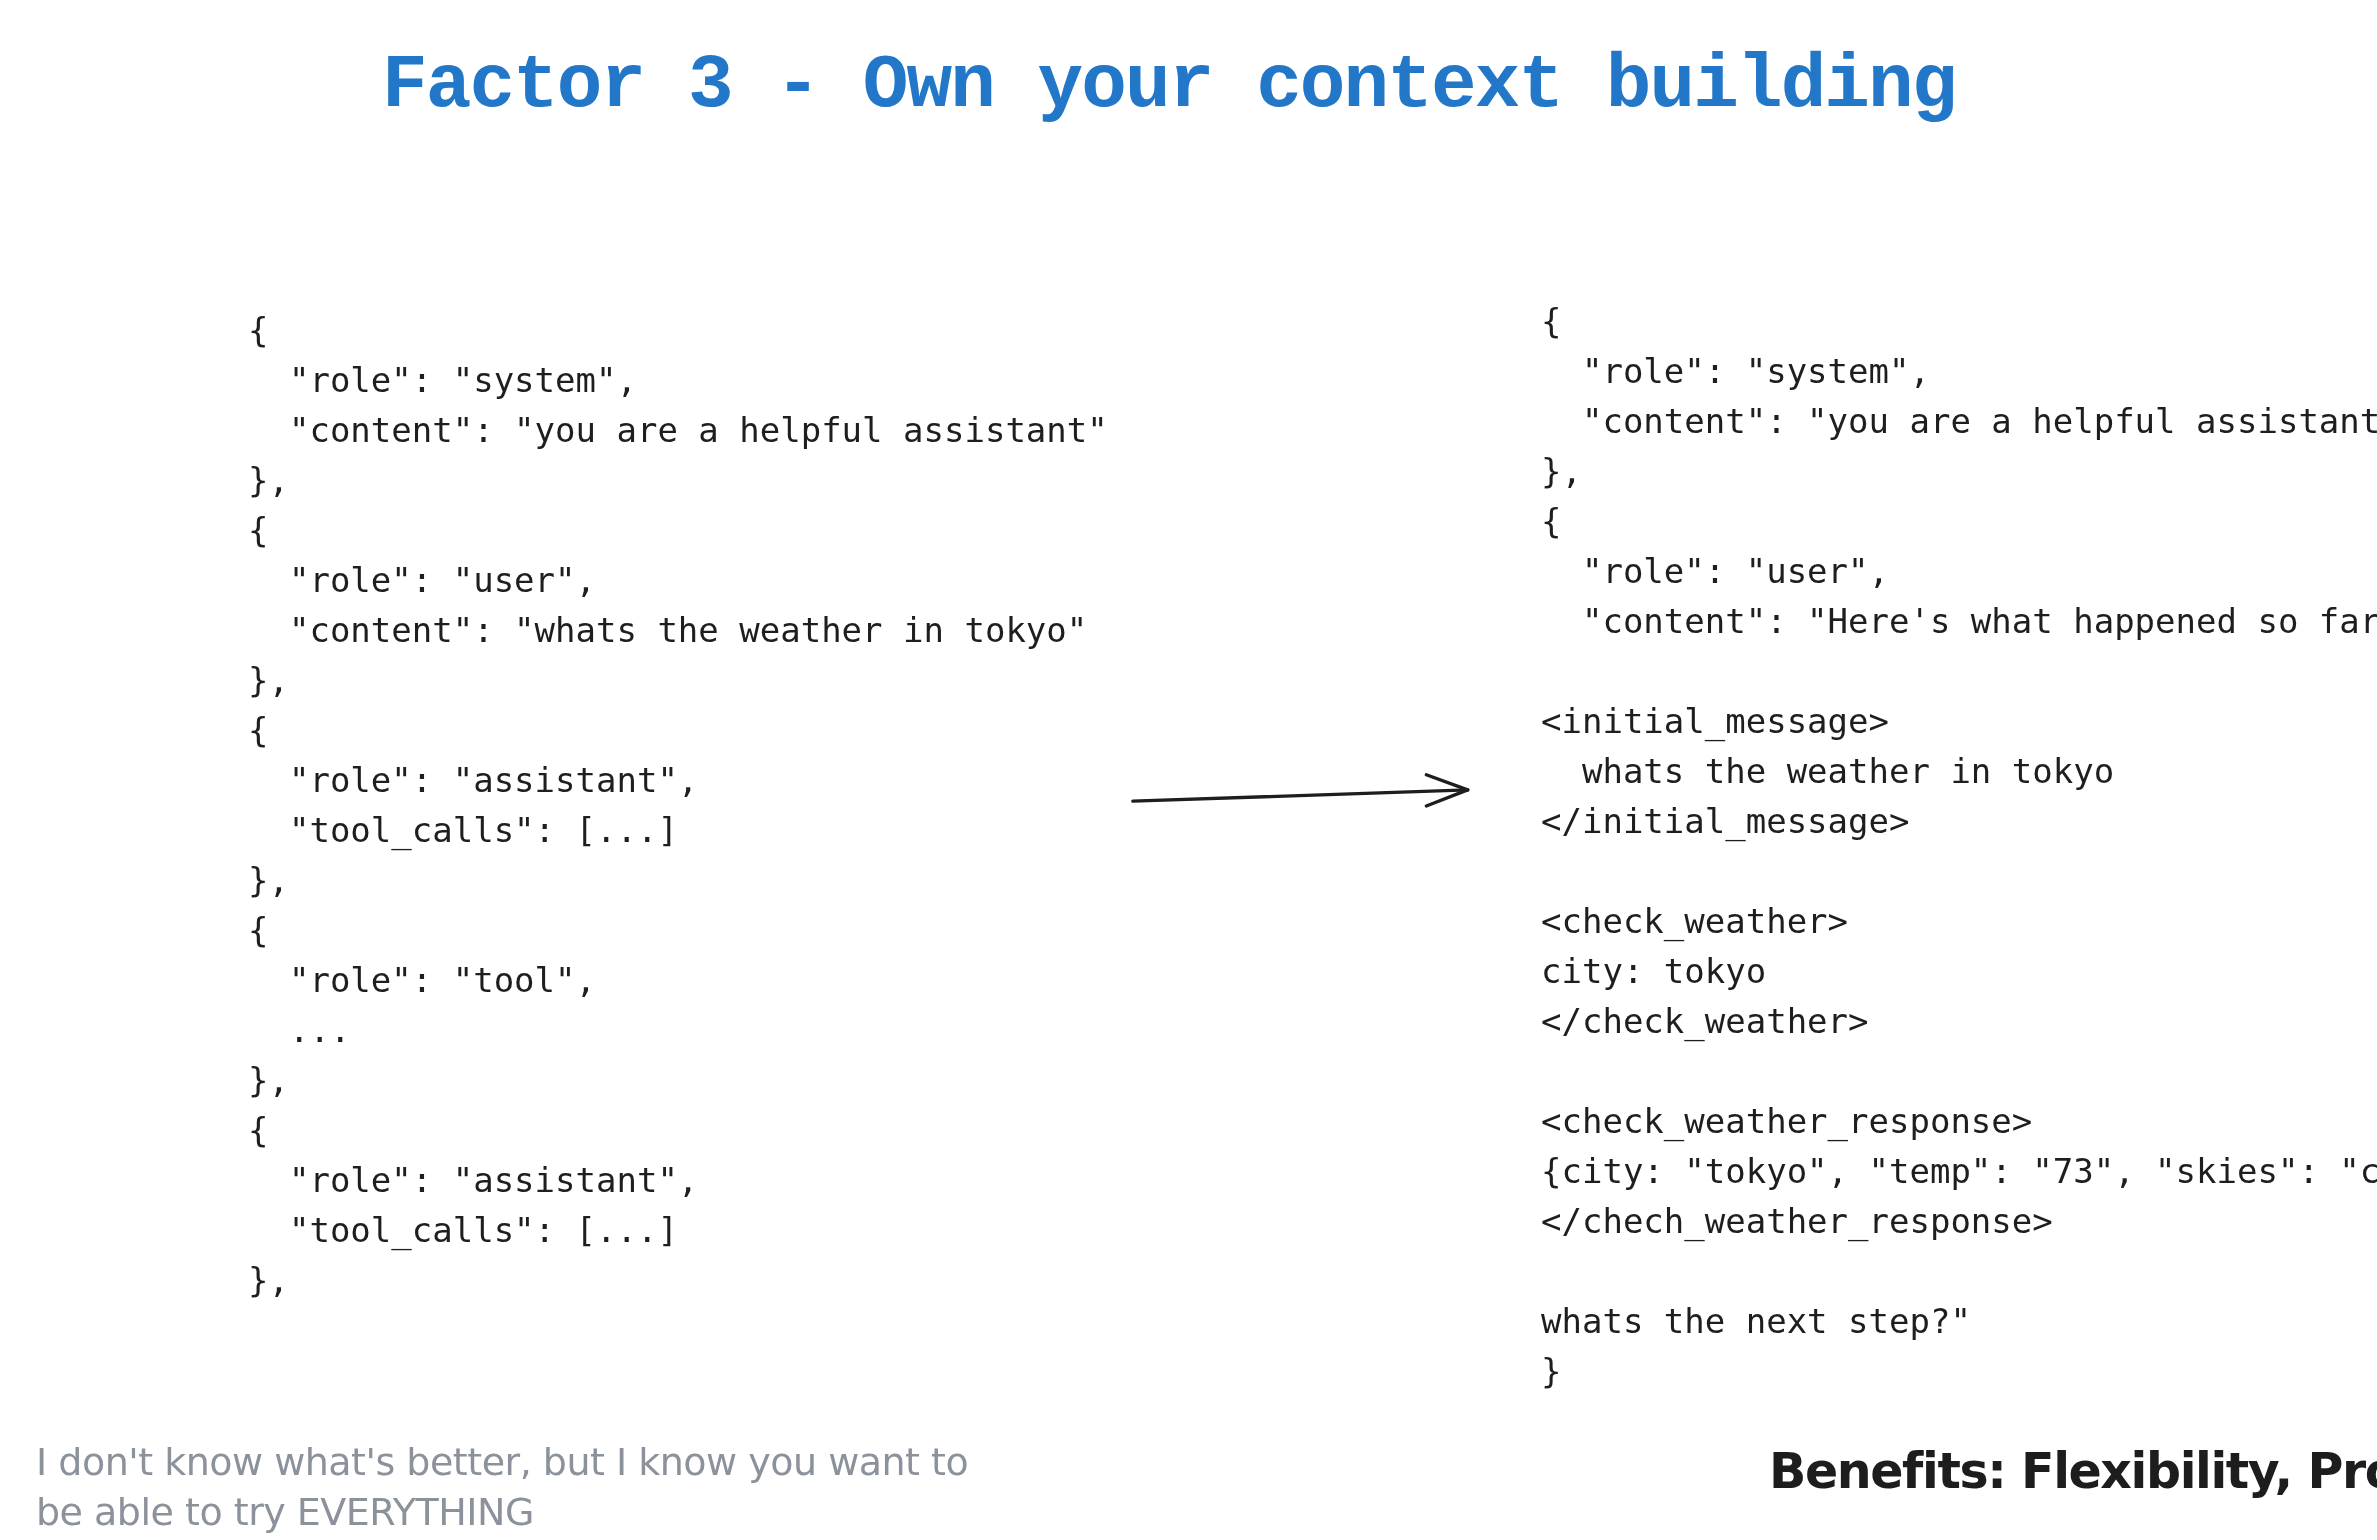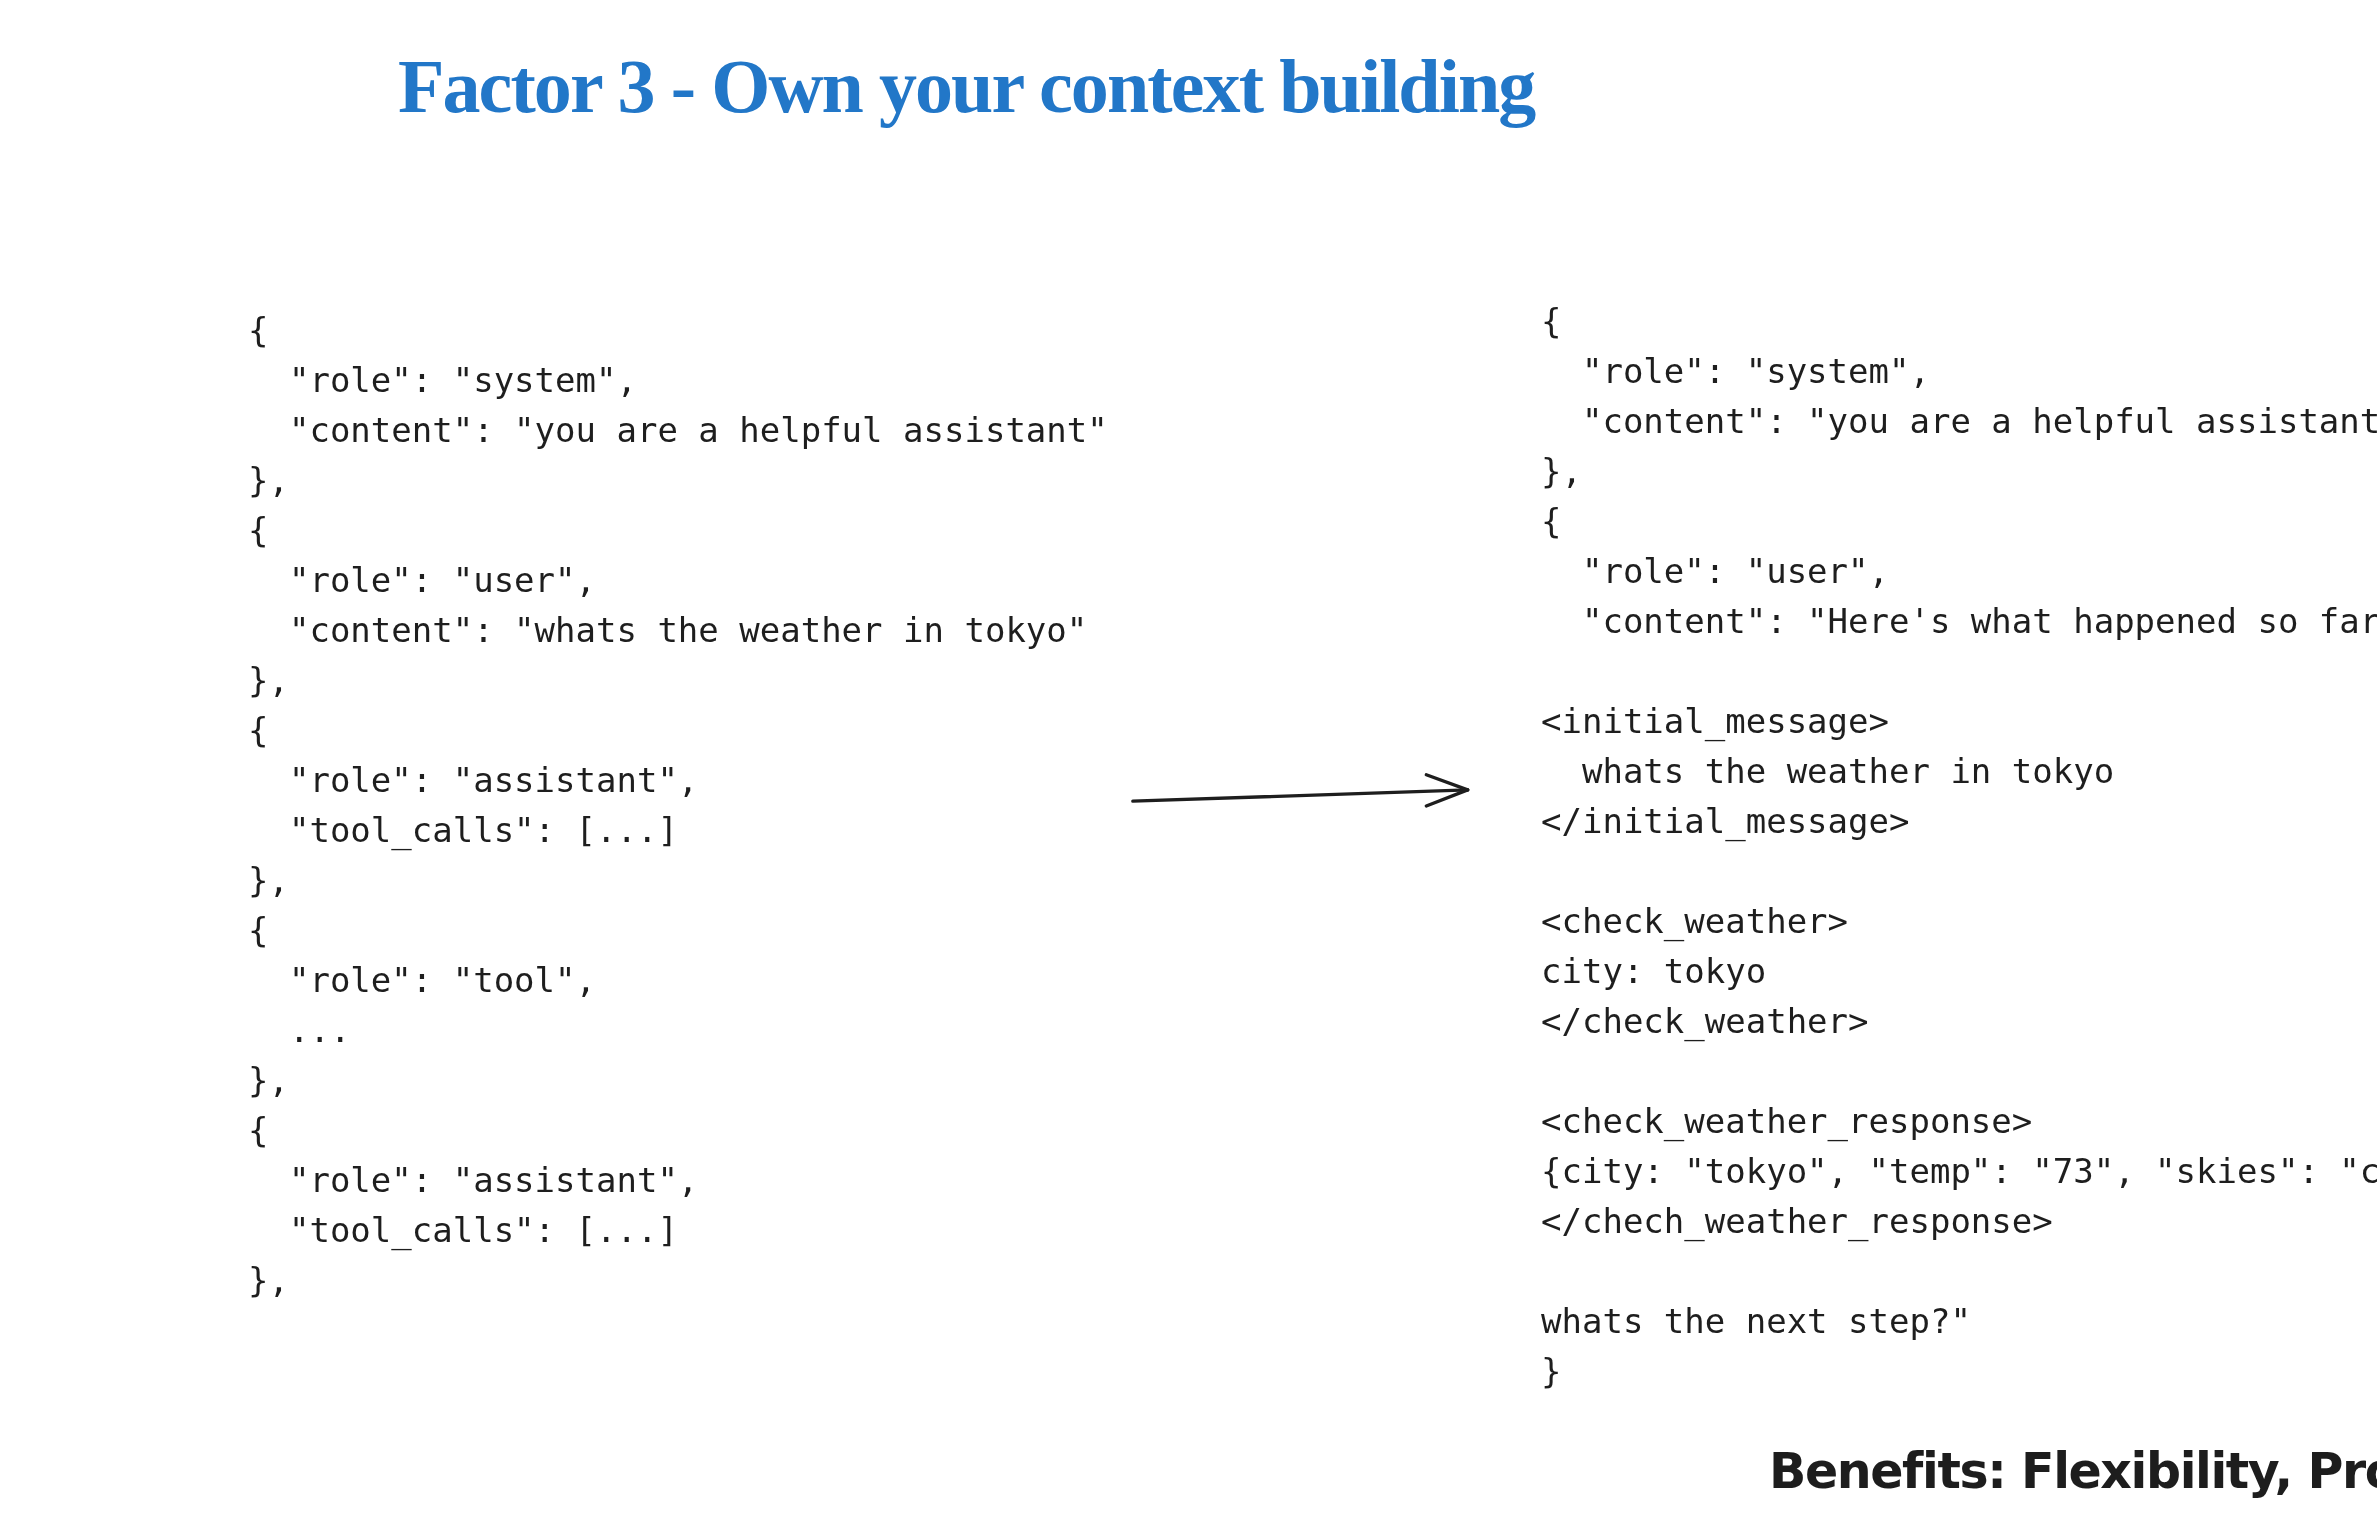--- a/index.html
+++ b/index.html
@@ -13,24 +13,24 @@
     position: relative;
     overflow: hidden;
     font-family: "DejaVu Sans", sans-serif;
   }
   .slide {
     position: absolute;
     inset: 0;
   }
   .title {
     position: absolute;
-    left: 398px;
+    left: 382px;
     top: 43px;
     margin: 0;
-    font-family: Liberation Serif, serif;
+    font-family: Liberation Mono, monospace;
     font-weight: bold;
     font-size: 76px;
     letter-spacing: -1.9px;
     color: var(--title_blue, #2277c8);
     white-space: nowrap;
   }
   .code {
     position: absolute;
     margin: 0;
     font-family: "DejaVu Sans Mono", monospace;
@@ -127,17 +127,21 @@
 
 whats the next step?"
 }</pre>
 
   <svg class="flow-arrow" viewBox="0 0 740 110" preserveAspectRatio="none">
     <line x1="8" y1="66" x2="712" y2="42" stroke="#1e1e1e" stroke-width="7" stroke-linecap="round"></line>
     <line x1="625" y1="10" x2="712" y2="42" stroke="#1e1e1e" stroke-width="7" stroke-linecap="round"></line>
     <line x1="625" y1="76" x2="712" y2="42" stroke="#1e1e1e" stroke-width="7" stroke-linecap="round"></line>
   </svg>
 
+  <div class="footnote-left">
+    <div>I don't know what's better, but I know you want to</div>
+    <div>be able to try EVERYTHING</div>
+  </div>
 
   <div class="benefits">Benefits: Flexibility, Prompt Control</div>
 
 </div>
 
 
 </body></html>

